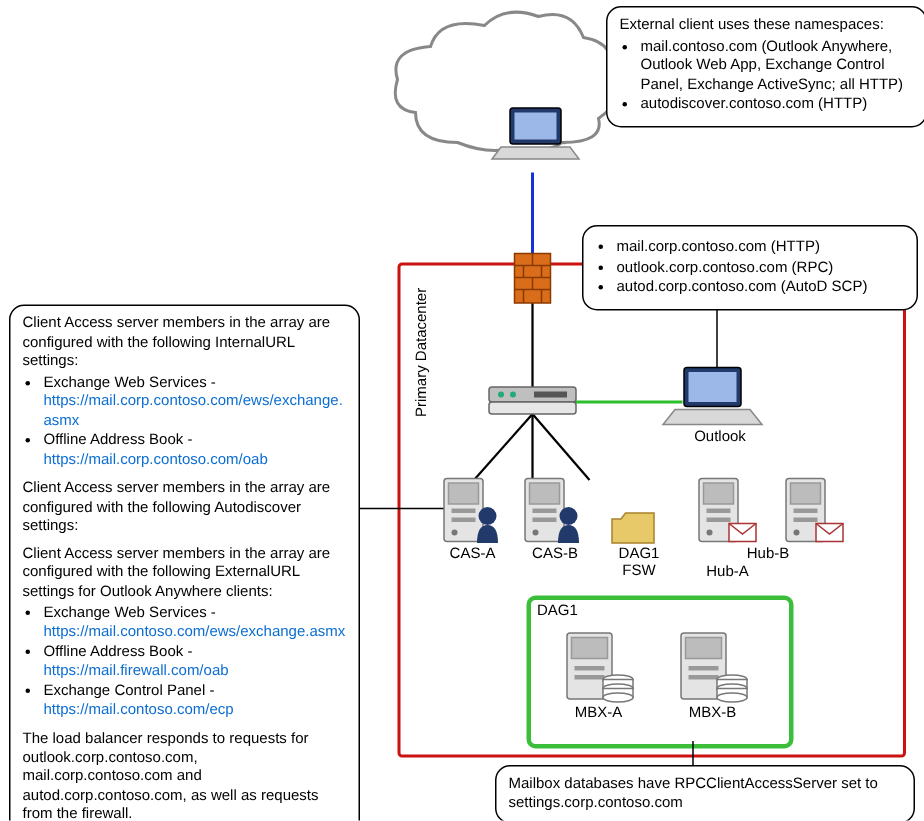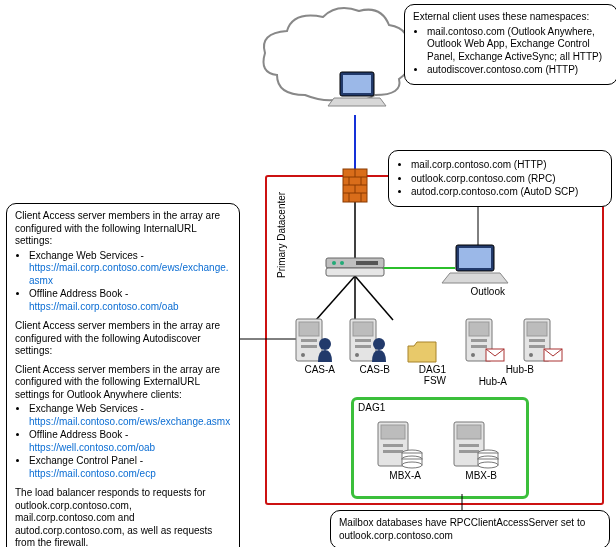--- a/index.html
+++ b/index.html
@@ -1,21 +1,21 @@
 <!DOCTYPE html>
 <html><head>
 <meta charset="utf-8">
 <style>
   html,body{margin:0;padding:0;font-family:Arial,Helvetica,sans-serif;background:#fff}
   .stage{position:relative;width:616px;height:547px;font-size:10px;color:#000}
   .callout{position:absolute;border:1px solid #000;border-radius:10px;padding:6px 8px;background:#fff;line-height:1.25}
   .callout ul{margin:2px 0 0 0;padding-left:14px}
   .callout li{margin:1px 0}
   .link{color:#0b6dd3;word-break:break-all}
-  .lbl{position:absolute;font-size:10px;color:#000;text-align:right}
+  .lbl{position:absolute;font-size:10px;color:#000;text-align:center}
   .dc-box{position:absolute;border:2px solid #c11;border-radius:3px}
   .dc-title{position:absolute;font-size:10px;transform:rotate(-90deg);transform-origin:left top;white-space:nowrap}
   .dag-box{position:absolute;border:3px solid #3bbf3b;border-radius:6px}
   .dag-title{position:absolute;font-size:10px}
   svg.layer{position:absolute;left:0;top:0;width:616px;height:547px;pointer-events:none}
 </style>
 </head>
 <body>
 
 <div class="stage">
@@ -203,24 +203,24 @@
     <ul>
       <li><span>Exchange Web Services -</span><br><span class="link">https://mail.corp.contoso.com/ews/exchange.asmx</span></li>
       <li><span>Offline Address Book -</span><br><span class="link">https://mail.corp.contoso.com/oab</span></li>
     </ul>
     <div style="height:6px"></div>
     <div>Client Access server members in the array are configured with the following Autodiscover settings:</div>
     <div style="height:6px"></div>
     <div>Client Access server members in the array are configured with the following ExternalURL settings for Outlook Anywhere clients:</div>
     <ul>
       <li><span>Exchange Web Services -</span><br><span class="link">https://mail.contoso.com/ews/exchange.asmx</span></li>
-      <li><span>Offline Address Book -</span><br><span class="link">https://well.contoso.com/oab</span></li>
+      <li><span>Offline Address Book -</span><br><span class="link">https://mail.firewall.com/oab</span></li>
       <li><span>Exchange Control Panel -</span><br><span class="link">https://mail.contoso.com/ecp</span></li>
     </ul>
     <div style="height:6px"></div>
     <div>The load balancer responds to requests for outlook.corp.contoso.com, mail.corp.contoso.com and autod.corp.contoso.com, as well as requests from the firewall.</div>
   </div>
 
   <div class="callout" style="left:330px;top:510px;width:262px">
-    <div>Mailbox databases have RPCClientAccessServer set to outlook.corp.contoso.com</div>
+    <div>Mailbox databases have RPCClientAccessServer set to settings.corp.contoso.com</div>
   </div>
 
 </div>
 
 </body></html>

